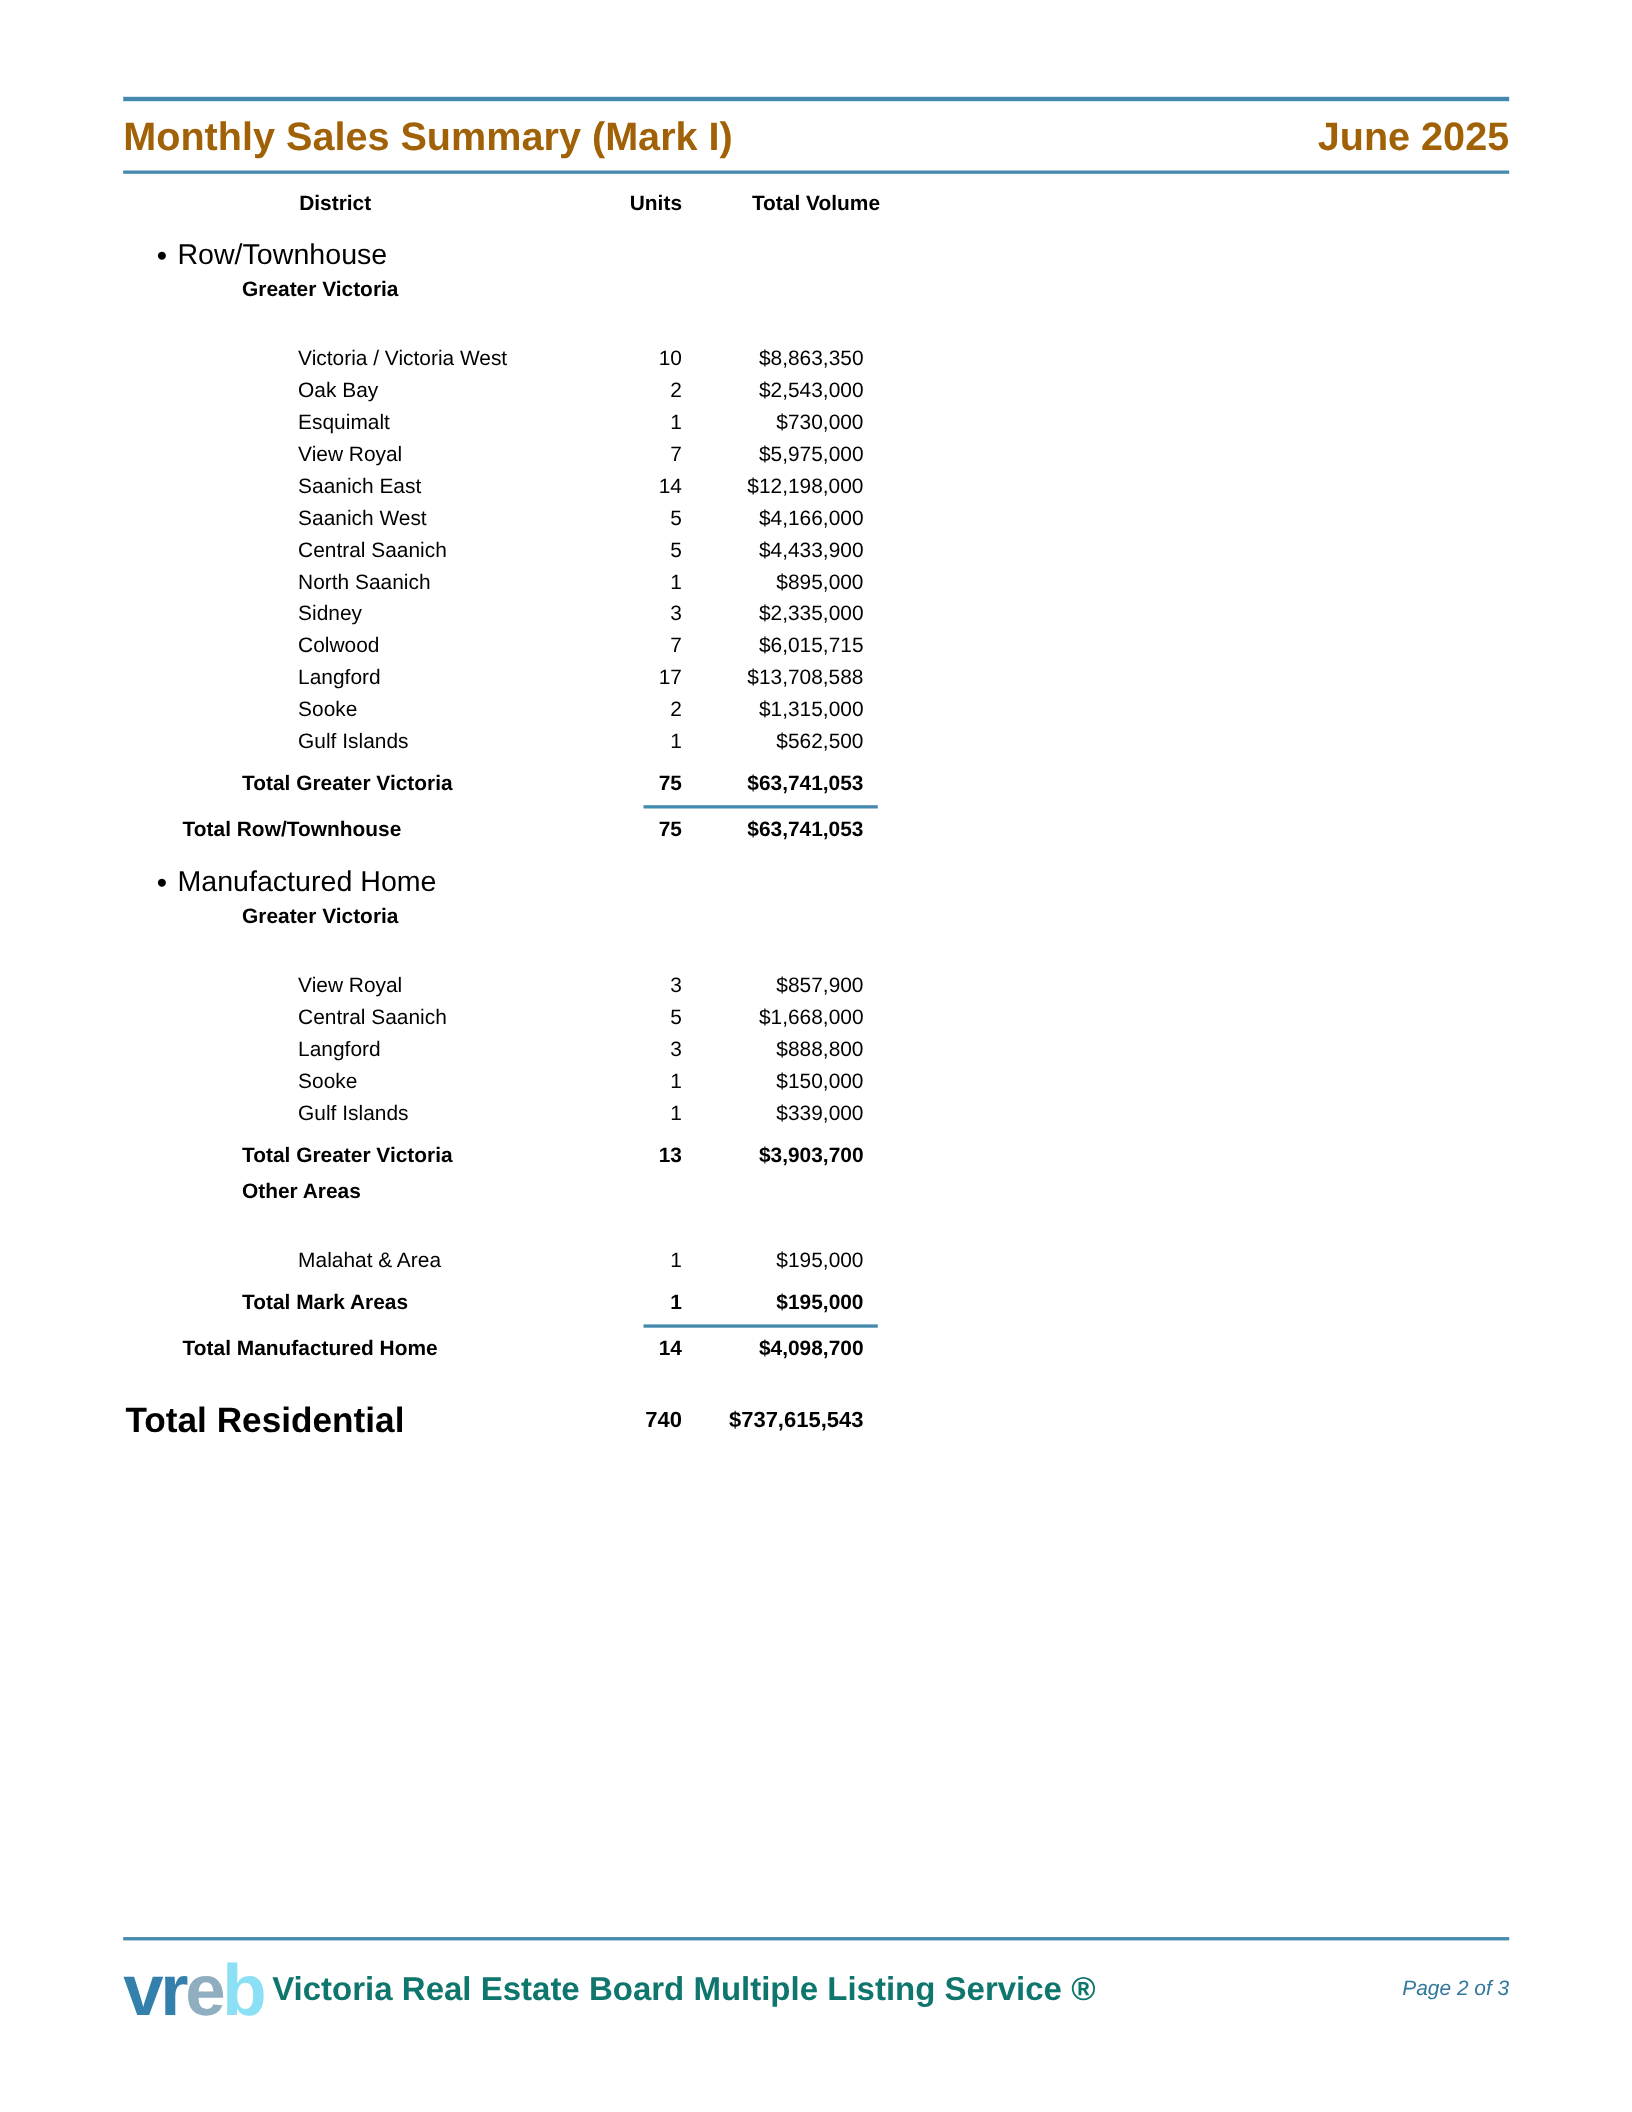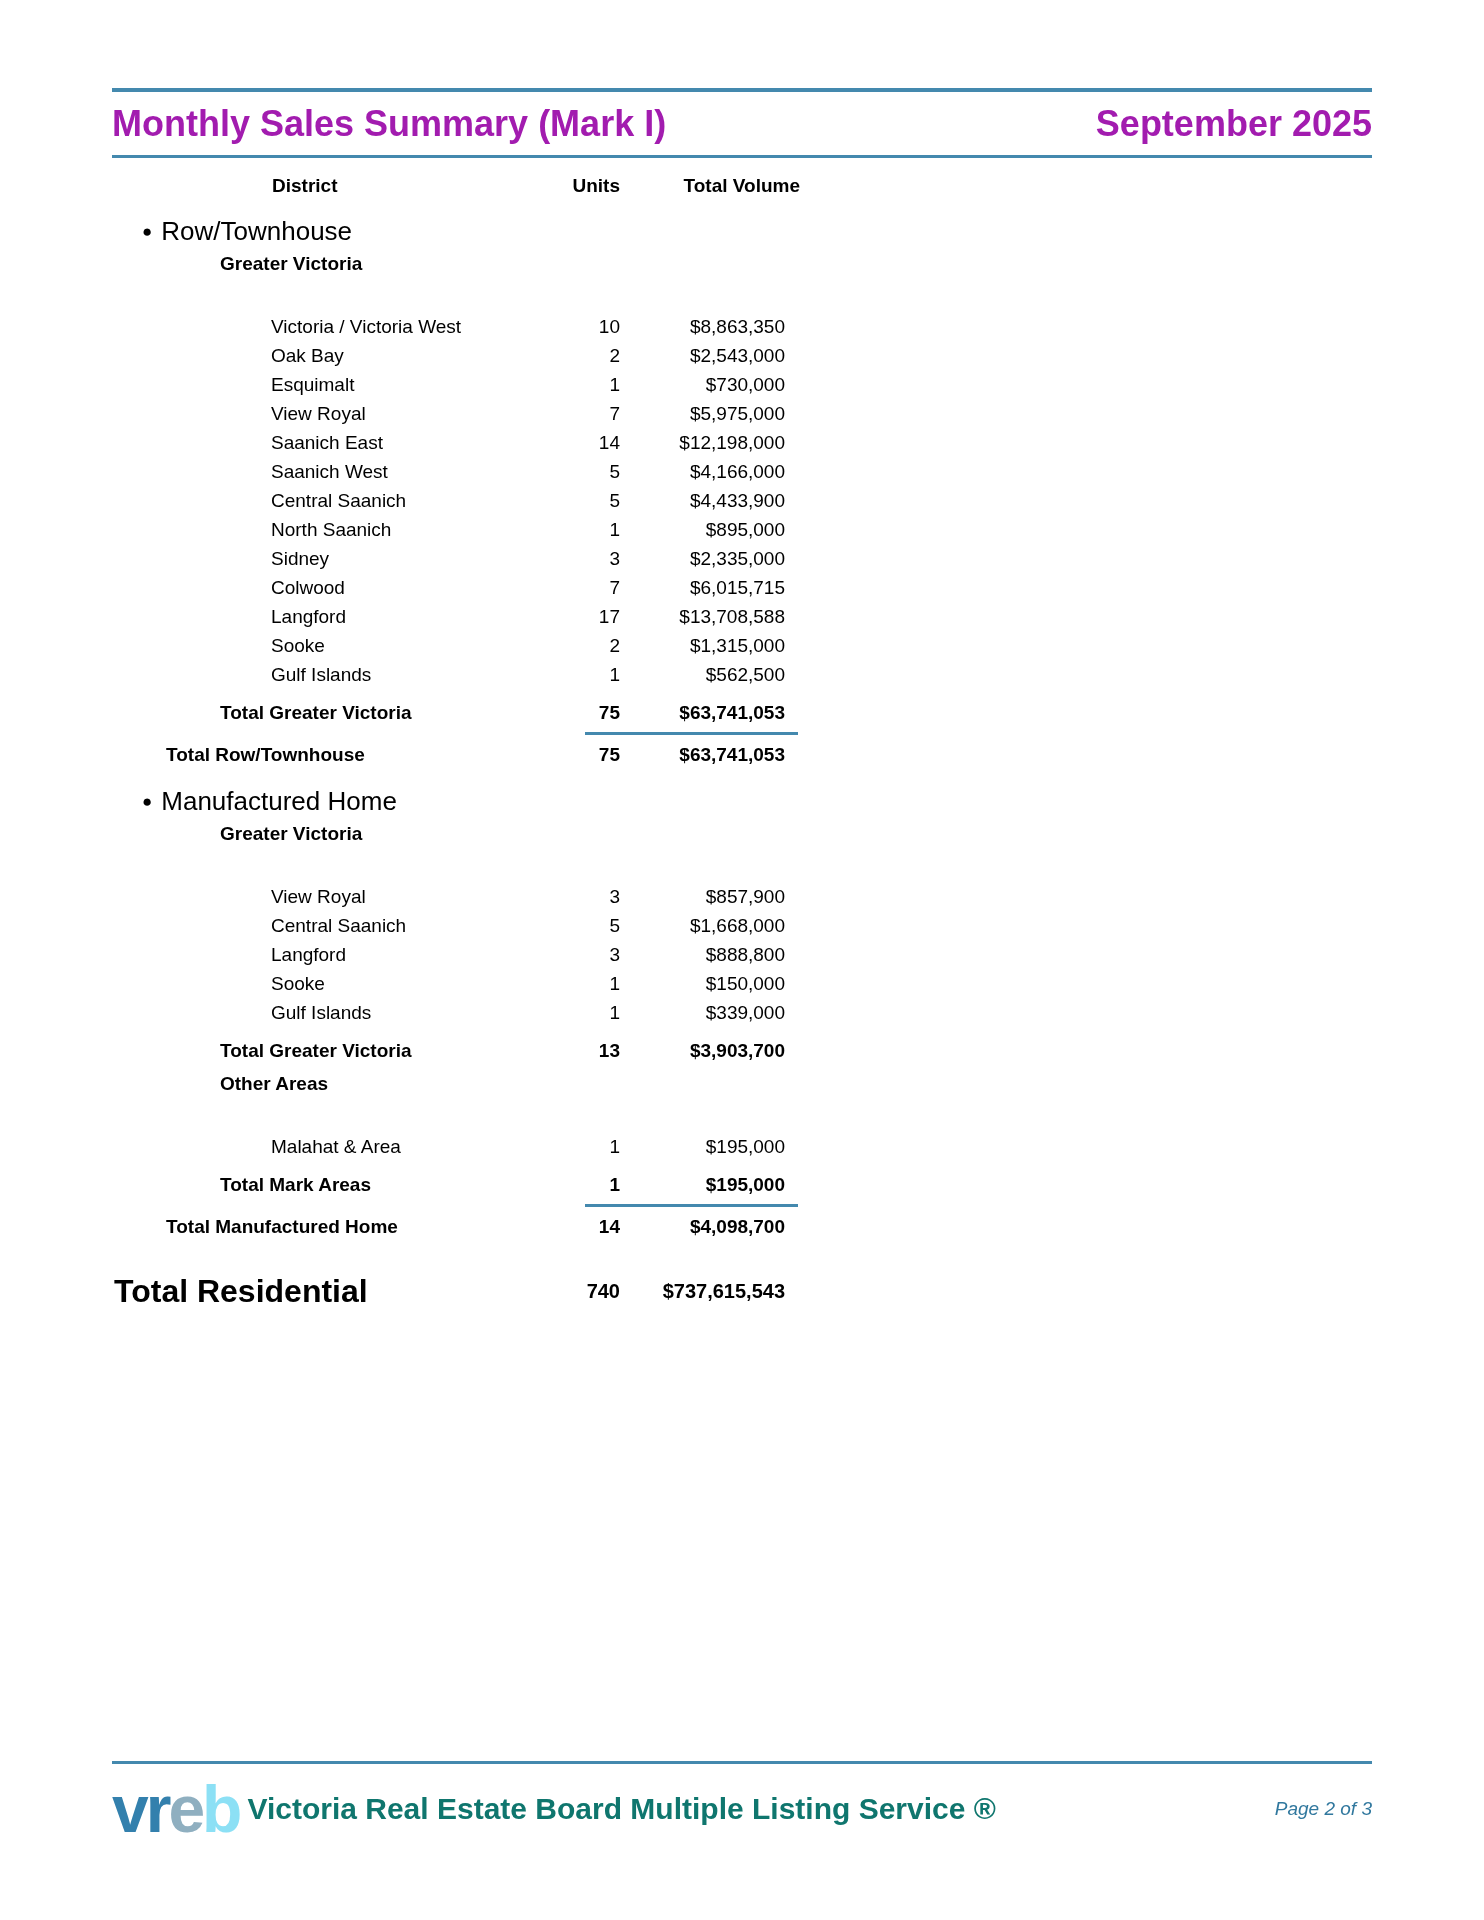--- a/index.html
+++ b/index.html
@@ -12,21 +12,21 @@
     color: #000;
     box-sizing: border-box;
     padding: 0 112px;
     overflow: hidden;
   }
   .rule { background: #4489ae; }
   .rule-top { height: 4px; margin-top: 88px; }
   .rule-mid { height: 3px; margin-top: 9px; }
 
   .title-row { display:flex; justify-content:space-between; align-items:baseline; margin-top: 10px; }
-  .doc-title, .doc-period { font-size: 36px; font-weight: bold; color: #a21caf; line-height: 44px; }
+  .doc-title, .doc-period { font-size: 36px; font-weight: bold; color: #a16207; line-height: 44px; }
   .sub-row { display:flex; justify-content:space-between; margin-top: 2px; }
   .doc-subtitle, .doc-produced { font-size: 19px; font-style: italic; color: #31789e; line-height: 26px; }
 
   
   .trow { position: relative; height: 29px; line-height: 29px; font-size: 19px; }
   .c-name { display:inline-block; }
   .c-units { position:absolute; left: 380px; width: 128px; text-align: right; top:0; }
   .c-vol   { position:absolute; left: 508px; width: 165px; text-align: right; top:0; }
   .col-headers { margin-top: 13px; font-weight: bold; }
   .col-headers .c-name { padding-left: 160px; text-align: center; }
@@ -62,21 +62,21 @@
 </style>
 </head>
 <body>
 
 <div class="page">
 
   <header>
     <div class="rule rule-top"></div>
     <div class="title-row">
       <h1 class="doc-title" style="margin:0">Monthly Sales Summary (Mark I)</h1>
-      <div class="doc-period">September 2025</div>
+      <div class="doc-period">June 2025</div>
     </div>
     <div class="rule rule-mid"></div>
     <div class="trow col-headers">
       <span class="c-name">District</span>
       <span class="c-units">Units</span>
       <span class="c-vol">Total Volume</span>
     </div>
   </header>
 
   <main id="report-body">

